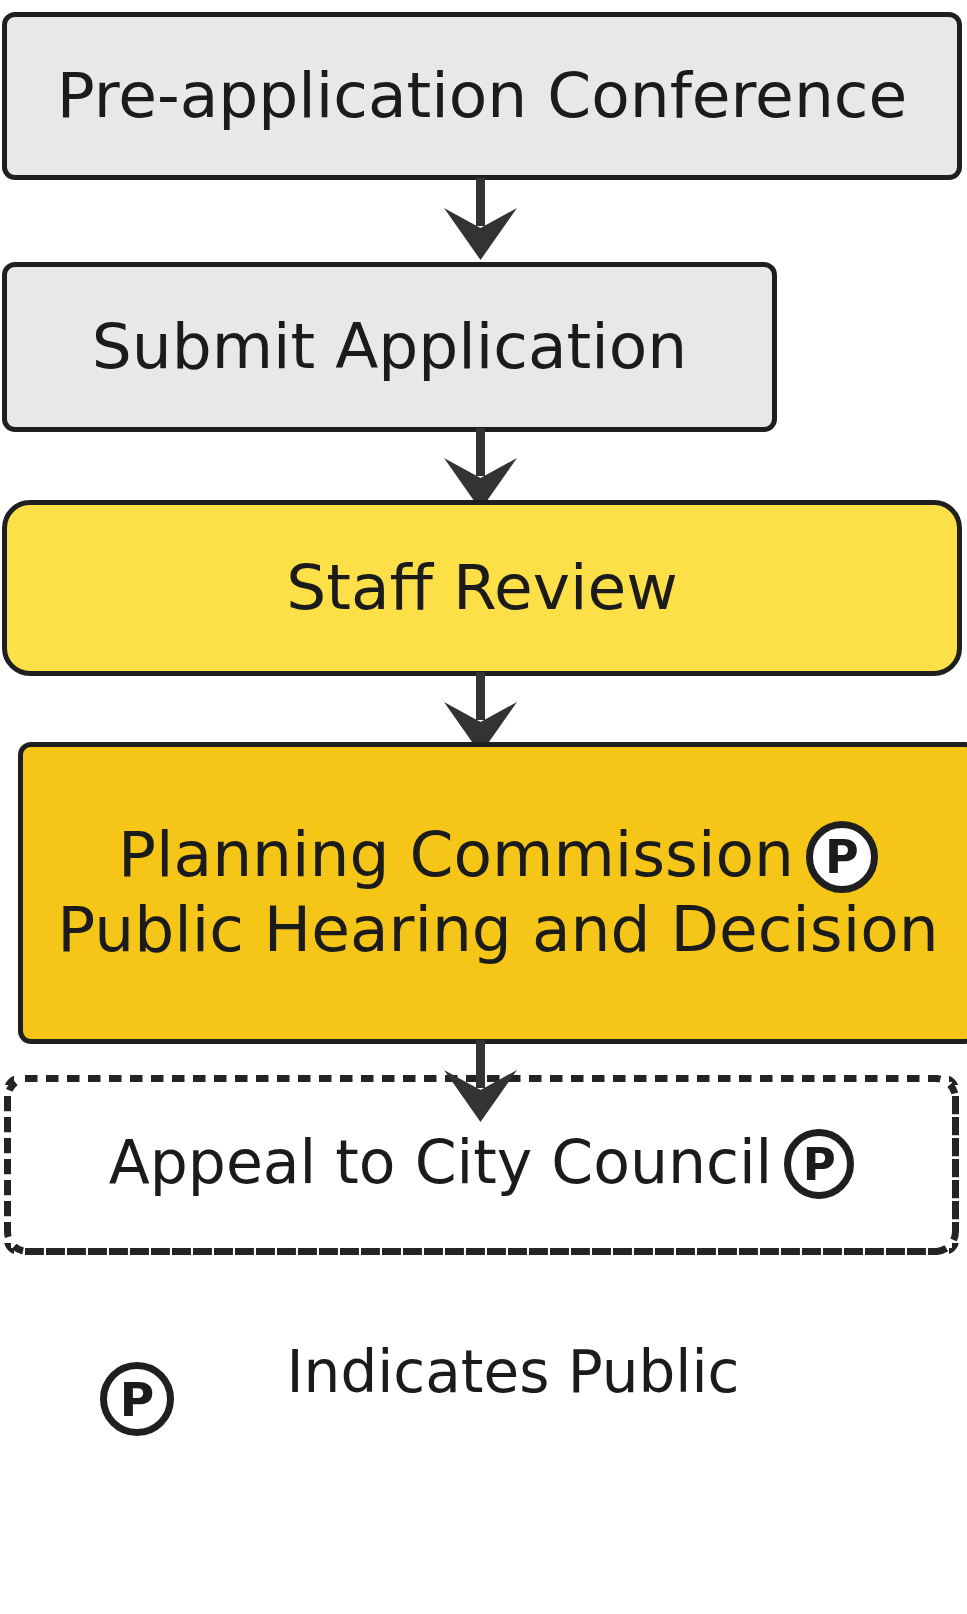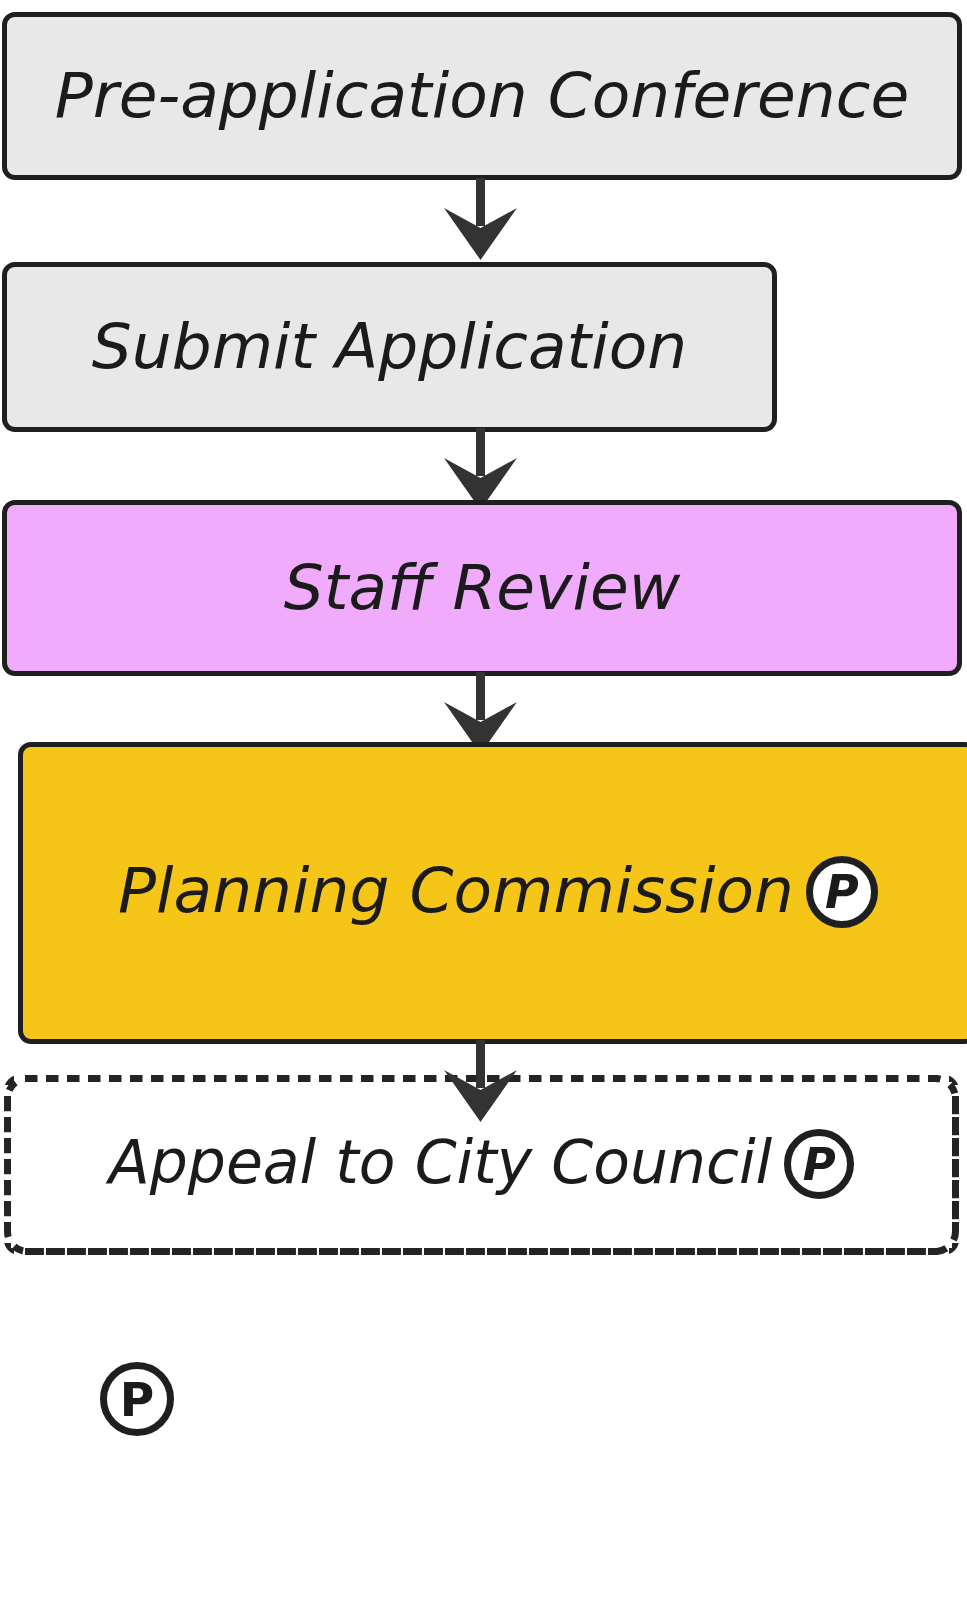--- a/index.html
+++ b/index.html
@@ -21,35 +21,34 @@
     position: absolute;
     box-sizing: border-box;
     border: 5px solid #1f1f1f;
     border-radius: 13px;
     display: flex;
     align-items: center;
     justify-content: center;
     text-align: center;
     color: #1b1b1b;
     line-height: 1.12;
-    font-style: italic;
   }
   .node .label {
     display: block;
     width: 100%;
     padding: 0 14px;
     box-sizing: border-box;
   }
   .node .line {
     display: block;
     white-space: nowrap;
   }
 
   .node-plain   { background: #e8e8e8; }
-  .node-yellow  { background: #f0abfc; }
+  .node-yellow  { background: #fde047; border-radius: 28px; }
   .node-amber   { background: #f5c518; margin-left: 16px; }
 
   .node-dotted {
     background: #ffffff;
     border: 0;
     border-radius: 15px;
     
     background-image:
       repeating-linear-gradient(90deg,  #242424 0 10px, rgba(0,0,0,0) 10px 21px),
       repeating-linear-gradient(90deg,  #242424 0 10px, rgba(0,0,0,0) 10px 21px),
@@ -172,20 +171,21 @@
   </div>
 
   <svg class="arrow" style="left:432px; top:672px;" width="100" height="90" viewBox="0 0 100 90">
     <rect x="44" y="0" width="9" height="48" fill="#333333"></rect>
     <path d="M 12 30 L 48.5 82 L 85 30 L 48.5 50 Z" fill="#333333"></path>
   </svg>
 
   <div class="node node-amber" style="left:2px; top:742px; width:960px; height:302px;">
     <span class="label">
       <span class="line t-64"><span>Planning Commission</span><span class="pbadge pbadge-filled">P</span></span>
+      <span class="line t-64">Public Hearing and Decision</span>
     </span>
   </div>
 
   <svg class="arrow" style="left:432px; top:1040px; z-index:5;" width="100" height="90" viewBox="0 0 100 90">
     <rect x="44" y="0" width="9" height="48" fill="#333333"></rect>
     <path d="M 12 30 L 48.5 82 L 85 30 L 48.5 50 Z" fill="#333333"></path>
   </svg>
 
   <div class="node node-dotted" style="left:4px; top:1075px; width:955px; height:180px;">
     <svg class="corner-svg" viewBox="0 0 955 180" preserveAspectRatio="none">
@@ -194,16 +194,17 @@
     <span class="label">
       <span class="line t-60"><span>Appeal to City Council</span><span class="pbadge pbadge-open">P</span></span>
     </span>
   </div>
 
   <div id="legend">
     <div class="legend-badge-wrap">
       <span class="pbadge pbadge-legend">P</span>
     </div>
     <div class="legend-text">
+      <span class="line">Indicates Public</span>
     </div>
   </div>
 
 </div>
 
 </body></html>

